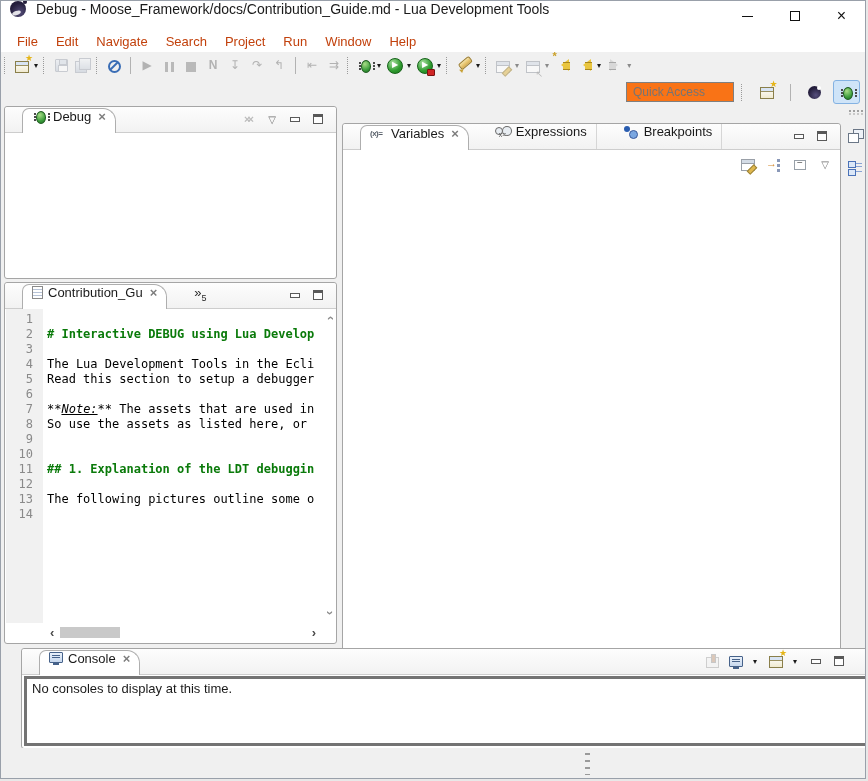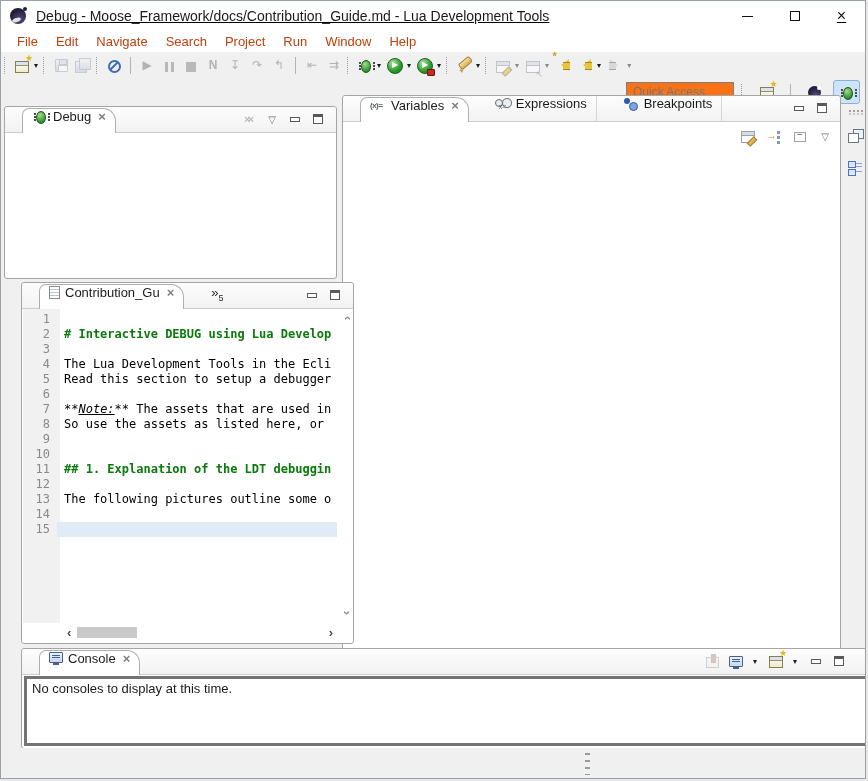--- a/index.html
+++ b/index.html
@@ -1,21 +1,21 @@
 <!DOCTYPE html>
 <html style="--hdr-green: #0a7a0a; --cur-line: #e0ebf8;"><head>
 <meta charset="utf-8">
 <style>
   * { box-sizing: border-box; margin: 0; padding: 0; }
   html,body { width:868px; height:781px; }
   body { font-family:"Liberation Sans",sans-serif; background:#e8e8e8; overflow:hidden; }
   .win { position:relative; width:866px; height:779px; border:1px solid #99a0aa; background:#f0f0f0; overflow:hidden; }
 
   
-  .titlebar { height:30px; background:#fff; display:flex; align-items:center; padding-left:9px;text-decoration:underline; }
+  .titlebar { height:30px; background:#fff; display:flex; align-items:flex-start; padding-left:9px; }
   .appicon { width:16px; height:16px; border-radius:50%; position:relative;
              background:radial-gradient(circle at 62% 72%, #544c78 0%, #241e3c 62%); }
   .appicon::before { content:""; position:absolute; left:2px; bottom:2px; width:9px; height:4px;
              border-radius:50%; background:rgba(255,255,255,.85); transform:rotate(-20deg); }
   .appicon::after { content:""; position:absolute; right:-1px; top:-1px; width:4px; height:4px;
              border-radius:50%; background:#241e3c; }
   .title { font-size:14px; color:#1a1a1a; margin-left:10px; }
   .wctrls { margin-left:auto; display:flex; height:100%; }
   .wbtn { width:47px; height:100%; display:flex; align-items:center; justify-content:center; }
   .g-min { width:11px; height:1px; background:#111; }
@@ -308,21 +308,21 @@
             <span class="i-min"></span>
           </span>
         <span class="hbtn">
             <span class="i-max"></span>
           </span>
       </div>
     </div>
     <div class="vbody"></div>
   </div>
 
-  <div class="view" id="view-vars" style="left:341px;top:94px;width:499px;height:640px">
+  <div class="view" id="view-vars" style="left:341px;top:122px;width:499px;height:640px">
     <div class="vhead">
       <div class="tab">
         <span class="icon i-vars"></span>
         <span>Variables</span>
         <span class="tclose">×</span>
       </div>
       <div class="tab inactive">
         <span class="icon i-expr"></span>
         <span>Expressions</span>
       </div>
@@ -359,21 +359,21 @@
   <div class="right-trim">
     <span class="trim-grip"></span>
     <span class="hbtn">
         <span class="icon i-restore"></span>
       </span>
     <span class="hbtn">
         <span class="icon i-outline"></span>
       </span>
   </div>
 
-  <div class="view" id="view-editor" style="left:20px;top:281px;width:333px;height:362px">
+  <div class="view" id="view-editor" style="left:3px;top:281px;width:333px;height:362px">
     <div class="vhead">
       <div class="tab">
         <span class="icon i-doc"></span>
         <span>Contribution_Gu</span>
         <span class="tclose">×</span>
       </div>
       <span class="ed-ovf"><span>»</span><sub>5</sub></span>
       <div class="htools">
         <span class="hbtn">
             <span class="i-min"></span>
@@ -433,24 +433,20 @@
           <div class="ed-row">
             <span class="ed-num">12</span>
             <span class="ed-line"></span>
           </div>
           <div class="ed-row">
             <span class="ed-num">13</span>
             <span class="ed-line"><span class="sg-plain">The following pictures outline some o</span></span>
           </div>
           <div class="ed-row">
             <span class="ed-num">14</span>
-            <span class="ed-line"></span>
-          </div>
-          <div class="ed-row cur">
-            <span class="ed-num">15</span>
             <span class="ed-line"></span>
           </div>
         </div>
       <span class="chev vs-up">›</span>
       <span class="chev vs-down">›</span>
       <div class="hs">
         <span class="chev hs-left">‹</span>
         <span class="hs-thumb"></span>
         <span class="chev hs-right">›</span>
       </div>

